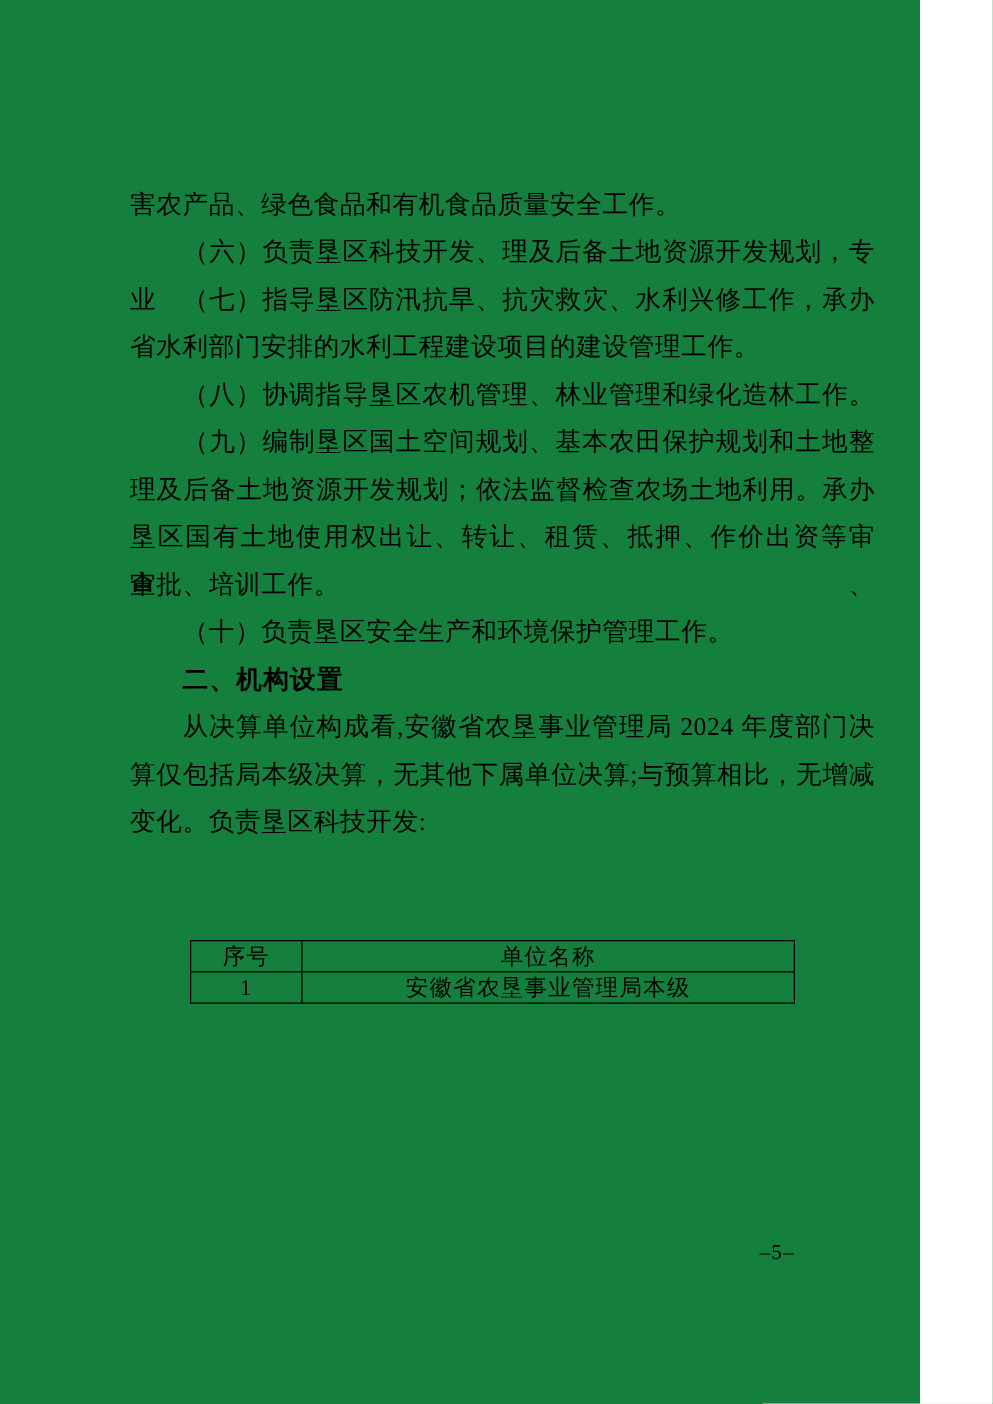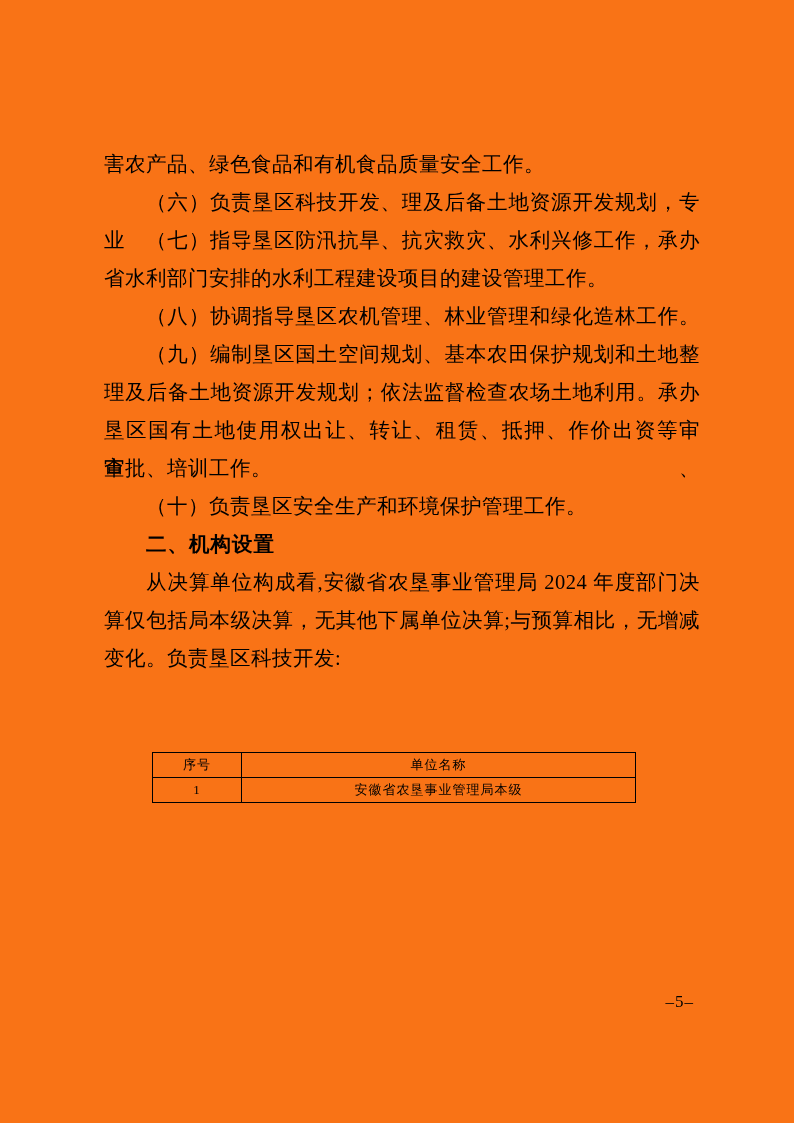--- a/index.html
+++ b/index.html
@@ -2,23 +2,23 @@
 <html><head>
 <meta charset="utf-8">
 <style>
   html, body {
     margin: 0;
     padding: 0;
     background: #ffffff;
   }
   .page {
     position: relative;
-    width: 794px;
+    width: 736px;
     height: 1123px;
-    background: #f97316;
+    background: #15803d;
     overflow: hidden;
     font-family: "Liberation Serif", "DejaVu Serif", serif;
     color: #000000;
   }
   .body-text {
     position: absolute;
     left: 104px;
     top: 145px;
     width: 596px;
     font-size: 20.5px;
@@ -41,21 +41,21 @@
     font-weight: bold;
     letter-spacing: 1px;
   }
   .org-table {
     position: absolute;
     left: 152px;
     top: 752px;
     width: 484px;
     border-collapse: collapse;
     table-layout: fixed;
-    font-size: 13px;
+    font-size: 18px;
     color: #000000;
   }
   .org-table td {
     border: 1.5px solid #000000;
     height: 24px;
     text-align: center;
     vertical-align: middle;
     padding: 0;
     letter-spacing: 1px;
   }

